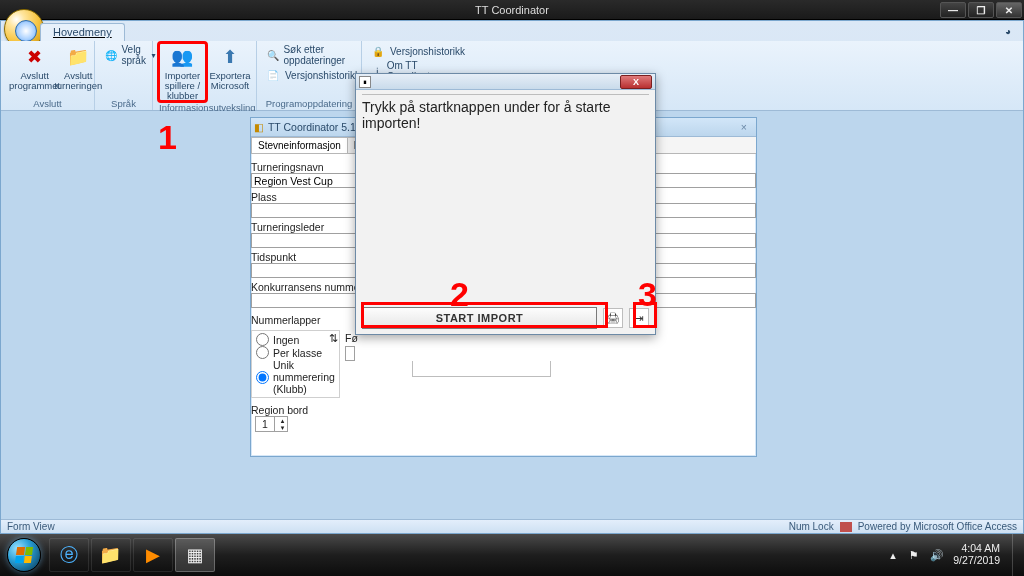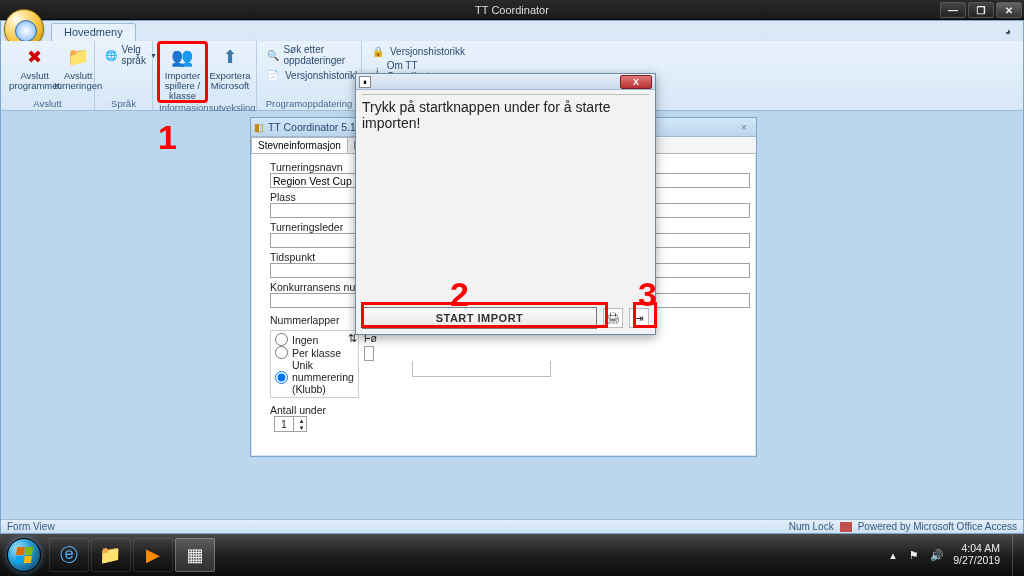--- a/index.html
+++ b/index.html
@@ -29,21 +29,21 @@
   }
   .orb { position:absolute; left:3px; top:-12px; width:40px; height:40px; border-radius:50%;
     background: radial-gradient(circle at 30% 25%, #fff, #ffe6a0 20%, #f7c542 55%, #c58a00 100%);
     border:1px solid #8a6b00; box-shadow: 0 1px 2px rgba(0,0,0,.3);
   }
   .orb::after { content:""; position:absolute; left:10px; top:10px; width:20px; height:20px;
     background: radial-gradient(circle,#fff,#a8d0ff 60%,#4a8ed6);
     border-radius:50%; border:1px solid #2b6bb0;
   }
 
-  .tabstrip { position:absolute; left:50px; top:2px; height:18px; display:flex; gap:2px; }
+  .tabstrip { position:absolute; left:39px; top:2px; height:18px; display:flex; gap:2px;text-decoration:underline; }
   .ribbon-tab {
     padding: 2px 12px 0 12px; font-size:11px; color:#2a4a6a;
     background:#e7f1fb; border:1px solid #9dbad6; border-bottom:none;
     border-radius:3px 3px 0 0;
   }
   .ribbon-help { position:absolute; right:8px; top:5px; width:14px;height:14px; color:#2a4a6a; font-size:10px; text-align:center;}
 
   .ribbon {
     position:absolute; left:0; top:20px; right:0; height:70px;
     background: linear-gradient(#eaf3fc,#d6e7f7);
@@ -72,21 +72,21 @@
   }
   .child-title {
     height:19px; background:linear-gradient(#d2e6f8,#bcd6ed);
     border-bottom:1px solid #9dbad6; font-size:10.5px; color:#2a4a6a;
     display:flex; align-items:center; padding:0 3px; gap:4px;
   }
   .child-title .pin { margin-left:auto; padding:0 6px; color:#6a88a6;}
   .child-tabs { height:17px; border-bottom:1px solid #b7b7b7; display:flex; background:#f5f5f5;}
   .ctab { font-size:10px; padding:2px 6px; border:1px solid #b7b7b7; border-bottom:none; background:#fff; margin-right:-1px; }
   .ctab.inactive { background:#eaeaea; }
-  .form-area { padding:4px 6px; font-size:10.5px; color:#222;margin-left:13px; }
+  .form-area { padding:4px 0; font-size:10.5px; color:#222; }
   .flabel { margin-top:3px; }
   .ftext { width:100%; height:15px; border:1px solid #a0a0a0; background:#fff; font-size:10.5px; padding:0 2px;}
   .radiogrp { border:1px solid #cfcfcf; padding:2px 4px; margin-top:4px; display:flex; flex-direction:column; gap:0;}
   .radioline { display:flex; align-items:center; gap:4px; font-size:10.5px;}
   .section-title { margin-top:6px; font-size:10.5px; }
   .numspin { display:inline-flex; border:1px solid #a0a0a0; height:16px; align-items:center; margin-left:4px;}
   .numspin span { padding:0 6px; font-size:10.5px;}
   .numspin .carets { width:12px; border-left:1px solid #a0a0a0; font-size:7px; line-height:7px; text-align:center;}
 
   .extra-field-floor {
@@ -203,21 +203,21 @@
           <span style="font-size:8px">▾</span>
         </div>
       </div>
       <div class="group-label">Språk</div>
     </div>
 
     <div class="group" style="width:104px">
       <div class="group-body">
         <div class="bigbtn red-hl" style="width:52px">
           <span class="ico" style="color:#3a78b0">👥</span>
-          <span class="lbl">Importer spillere / klasse</span>
+          <span class="lbl">Importer spillere / klubber</span>
         </div>
         <div class="bigbtn" style="width:40px">
           <span class="ico" style="color:#3a78b0">⬆</span>
           <span class="lbl">Exportera Microsoft</span>
         </div>
       </div>
       <div class="group-label">Informasjonsutveksling med SBTF</div>
     </div>
 
     <div class="group" style="width:105px">
@@ -289,21 +289,21 @@
                 <input type="radio" name="nl" checked="" style="">
                 <span>Unik nummerering (Klubb)</span>
               </label>
           </div>
           <span style="position:absolute; left:78px; top:2px; font-size:11px">⇅</span>
           <span style="position:absolute; left:94px; top:2px; font-size:10.5px">Fø</span>
           <input style="position: absolute; left: 94px; top: 16px; width: 10px;" class="ftext">
         </div>
 
         <div style="margin-top:6px">
-          <span>Antall under</span><br>
+          <span>Region bord</span><br>
           <span class="numspin">
             <span>1</span>
             <span class="carets">▴<br>▾</span>
           </span>
         </div>
       </div>
     </div>
 
     <div class="extra-field-floor"></div>
 

